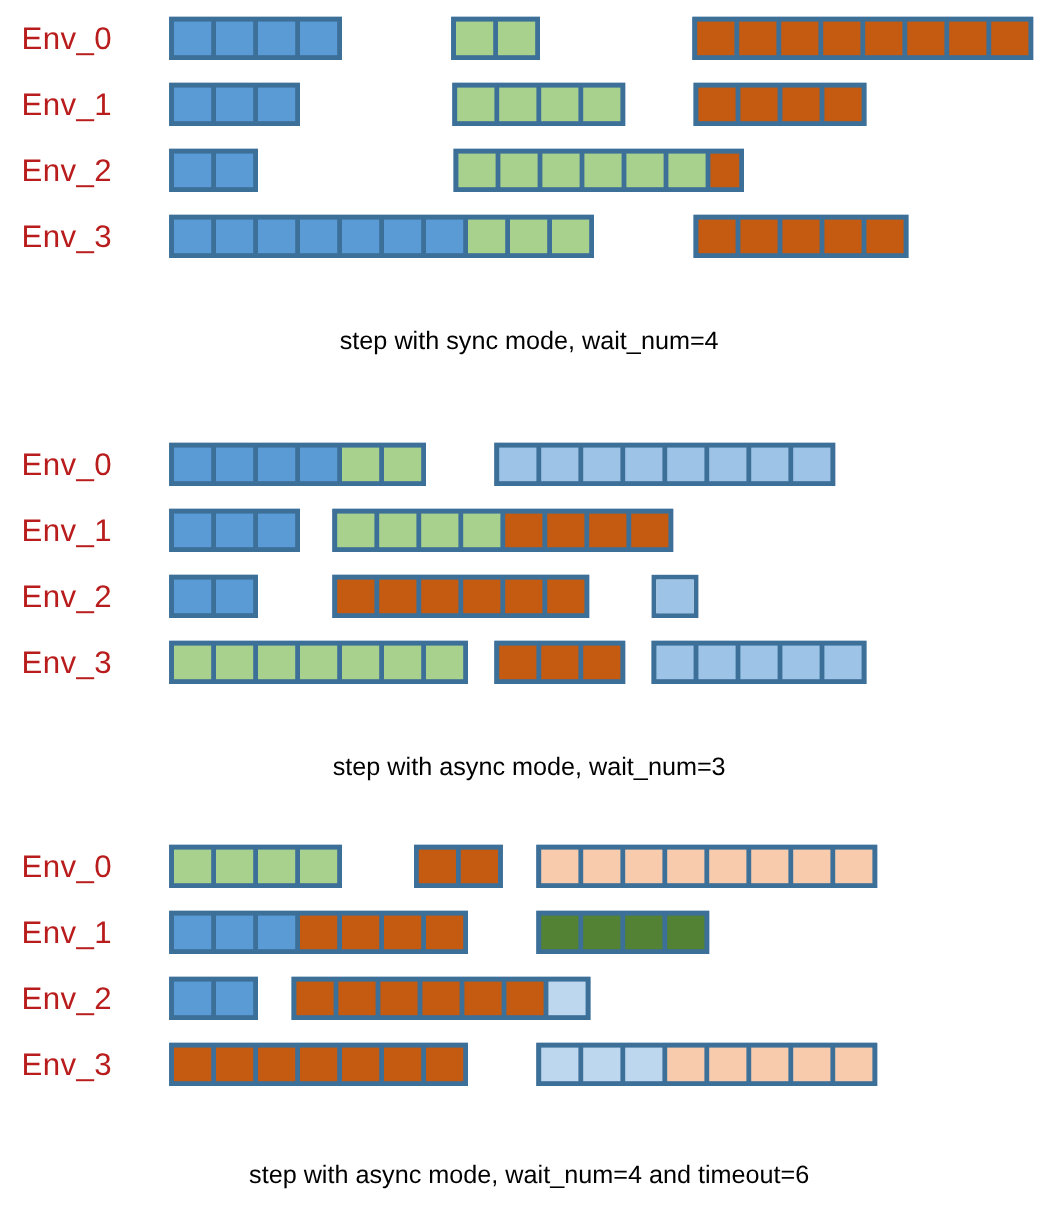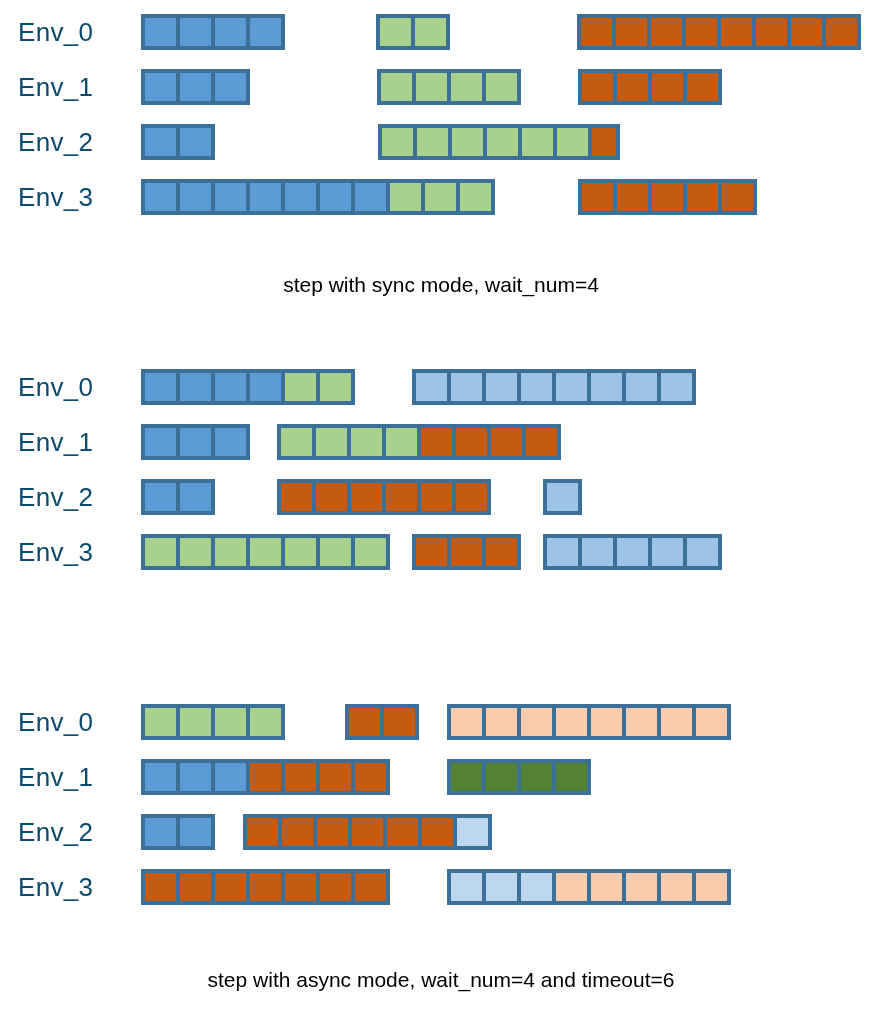--- a/index.html
+++ b/index.html
@@ -35,21 +35,21 @@
   }
   .row-label {
     position: absolute;
     left: 18px;
     top: 50%;
     transform: translateY(-50%);
     font-size: 26px;
     line-height: 1;
     letter-spacing: 0.3px;
     white-space: nowrap;
-    color: #0c4a6e;
+    color: #b91c1c;
   }
   .track {
     position: absolute;
     left: 0;
     top: 0;
     height: 44px;
     width: 882px;
   }
 
   
@@ -263,20 +263,21 @@
           <div class="block" style="left: 543px; background: rgb(60, 112, 153); border-color: rgb(60, 112, 153);">
             <div class="cell" style="width: 31px; background: rgb(157, 195, 230);"></div>
             <div class="cell" style="width: 31px; background: rgb(157, 195, 230);"></div>
             <div class="cell" style="width: 31px; background: rgb(157, 195, 230);"></div>
             <div class="cell" style="width: 31px; background: rgb(157, 195, 230);"></div>
             <div class="cell" style="width: 31px; background: rgb(157, 195, 230);"></div>
           </div>
         </div>
       </div>
     </div>
+    <div class="caption" style="top: 627px;">step with async mode, wait_num=3</div>
     <div class="panel" style="top: 700px; height: 220px;">
       <div class="row" style="top: 0px;">
         <div class="row-label">Env_0</div>
         <div class="track">
           <div class="block" style="left: 141px; background: rgb(60, 112, 153); border-color: rgb(60, 112, 153);">
             <div class="cell" style="width: 31px; background: rgb(169, 209, 142);"></div>
             <div class="cell" style="width: 31px; background: rgb(169, 209, 142);"></div>
             <div class="cell" style="width: 31px; background: rgb(169, 209, 142);"></div>
             <div class="cell" style="width: 31px; background: rgb(169, 209, 142);"></div>
           </div>

